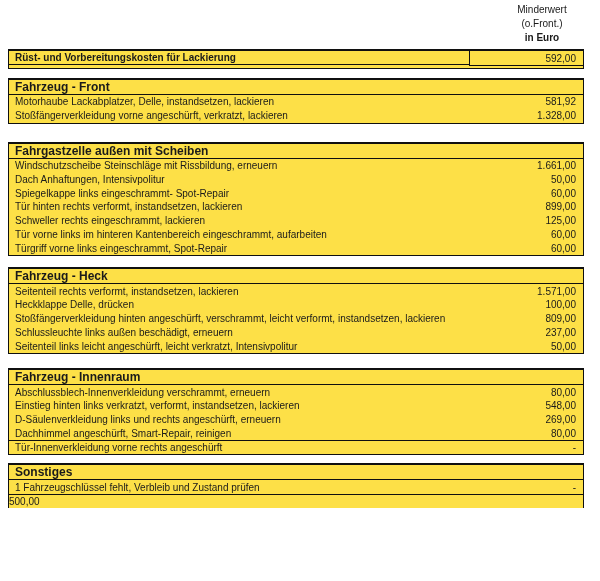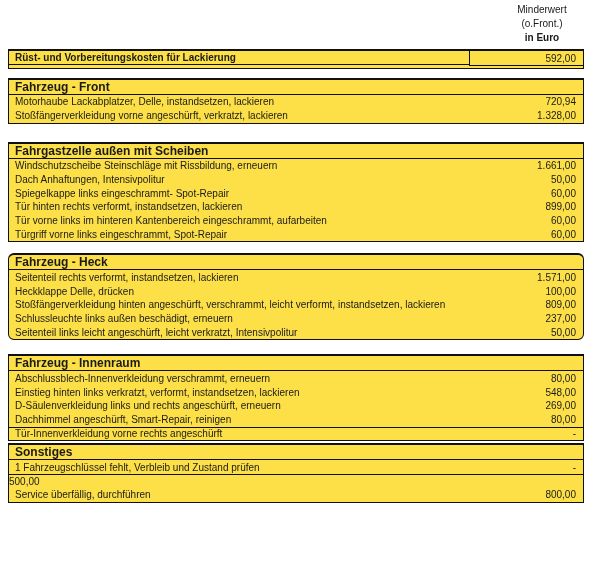--- a/index.html
+++ b/index.html
@@ -31,23 +31,23 @@
   .prep-value {
     width: 114px; font-size: 10px;
     border-left: 1.1px solid #101010; border-bottom: 1.1px solid #101010; margin-bottom: 2px;
     display: flex; align-items: center; justify-content: flex-end; padding-right: 7px;
   }
 
   
   .section-box { margin-top: 11px; }
   #sections .section-box:nth-child(1) { margin-top: 9px; }
   #sections .section-box:nth-child(2) { margin-top: 18px; }
-  #sections .section-box:nth-child(3) { margin-top: 11px; border-radius: 6px; }
+  #sections .section-box:nth-child(3) { margin-top: 11px; }
   #sections .section-box:nth-child(4) { margin-top: 14px; }
-  #sections .section-box:nth-child(5) { margin-top: 2px; }
+  #sections .section-box:nth-child(5) { margin-top: 8px; }
   .section-title {
     font-weight: bold; font-size: 12px; height: 15px;
     border-bottom: 1.1px solid #101010;
     display: flex; align-items: center; padding-left: 6px; white-space: nowrap;
   }
   .item-row { display: flex; height: 13.8px; align-items: center; font-size: 10px; }
   .item-row.sep-above { border-top: 1px solid #101010; }
   .item-label { flex: 1; padding-left: 6px; white-space: nowrap; overflow: hidden; }
   .item-value { text-align: right; padding-right: 7px; white-space: nowrap; }
 
@@ -76,21 +76,21 @@
     <div class="prep-label">Rüst- und Vorbereitungskosten für Lackierung</div>
     <div class="prep-value">592,00</div>
   </div>
 
   <div id="sections">
   <section class="box section-box">
     <div class="section-title">Fahrzeug - Front</div>
     <div class="section-rows">
   <div class="item-row">
     <div class="item-label">Motorhaube Lackabplatzer, Delle, instandsetzen, lackieren</div>
-    <div class="item-value">720,94</div>
+    <div class="item-value">581,92</div>
   </div>
 
   <div class="item-row">
     <div class="item-label">Stoßfängerverkleidung vorne angeschürft, verkratzt, lackieren</div>
     <div class="item-value">1.328,00</div>
   </div>
 </div>
   </section>
 
   <section class="box section-box">
@@ -109,20 +109,24 @@
   <div class="item-row">
     <div class="item-label">Spiegelkappe links eingeschrammt- Spot-Repair</div>
     <div class="item-value">60,00</div>
   </div>
 
   <div class="item-row">
     <div class="item-label">Tür hinten rechts verformt, instandsetzen, lackieren</div>
     <div class="item-value">899,00</div>
   </div>
 
+  <div class="item-row">
+    <div class="item-label">Schweller rechts eingeschrammt, lackieren</div>
+    <div class="item-value">125,00</div>
+  </div>
 
   <div class="item-row">
     <div class="item-label">Tür vorne links im hinteren Kantenbereich eingeschrammt, aufarbeiten</div>
     <div class="item-value">60,00</div>
   </div>
 
   <div class="item-row">
     <div class="item-label">Türgriff vorne links eingeschrammt, Spot-Repair</div>
     <div class="item-value">60,00</div>
   </div>

